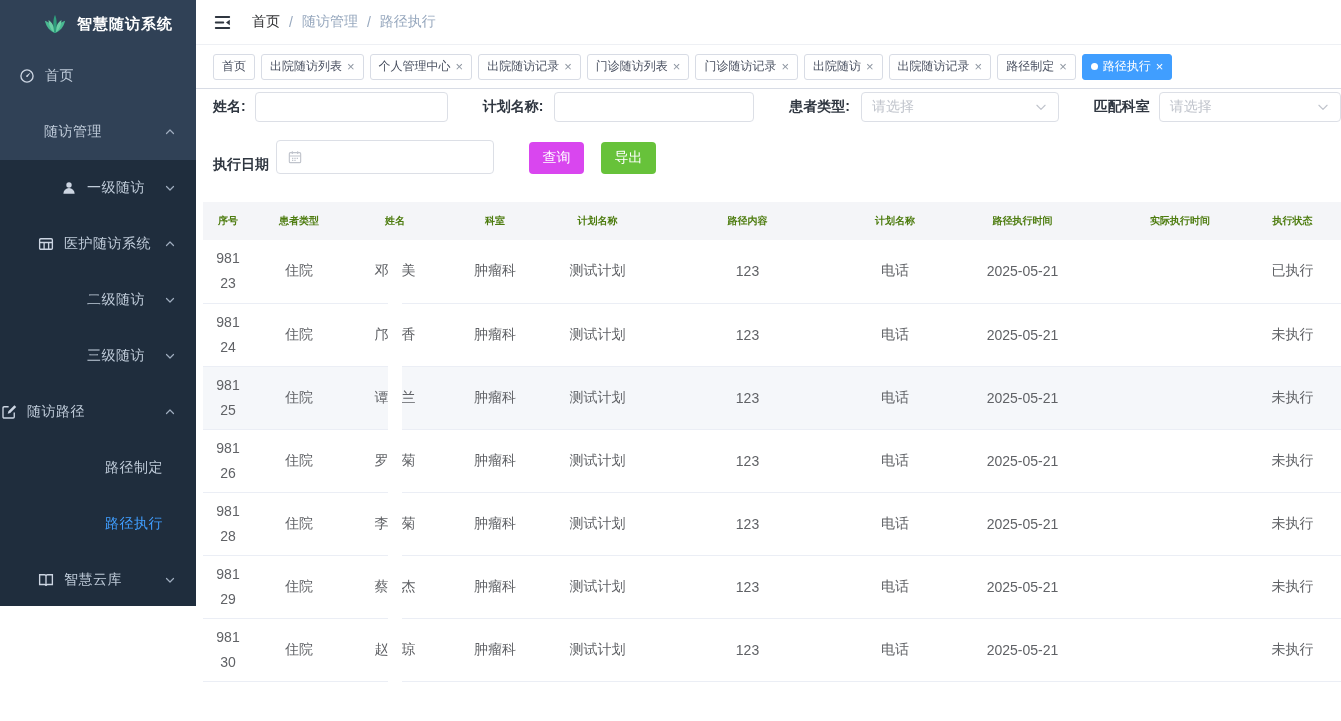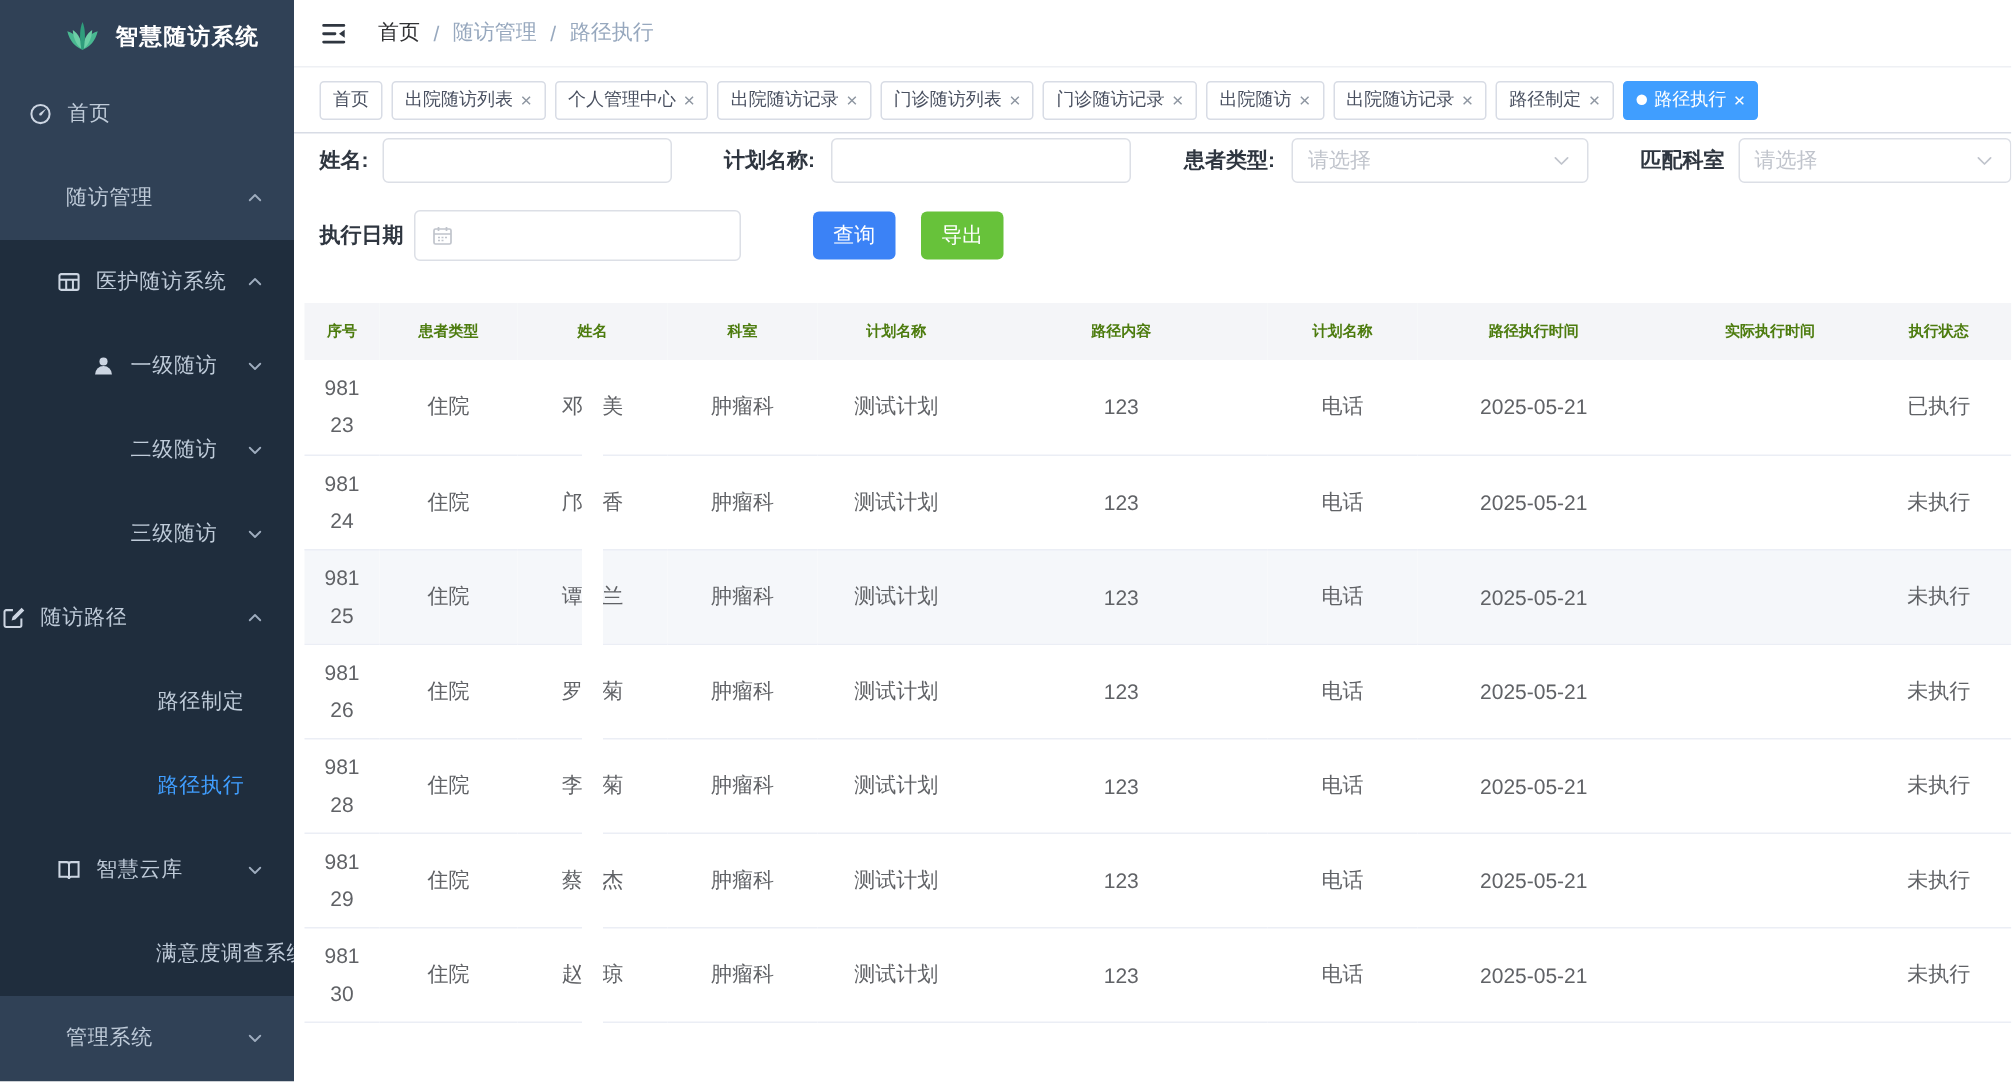--- a/index.html
+++ b/index.html
@@ -1,21 +1,21 @@
 <!DOCTYPE html>
 <html><head>
 <meta charset="utf-8">
 <style>
   * { margin:0; padding:0; box-sizing:border-box; }
   html,body { width:1341px; height:721px; overflow:hidden; background:#fff;
     font-family:"Liberation Sans","DejaVu Sans",sans-serif; }
   .app { position:relative; width:1341px; height:721px; display:flex; }
 
   
-  .sidebar { width:196px; height:721px; background:#304156; flex:none; overflow:hidden; }
+  .sidebar { width:196px; height:606px; background:#304156; flex:none; overflow:hidden; }
   .logo { height:48px; display:flex; align-items:center; padding-left:42px; }
   .logo-icon { width:26px; height:26px; margin-right:9px; display:inline-flex; }
   .logo-title { color:#fff; font-size:15px; font-weight:700; letter-spacing:1px; white-space:nowrap; }
   .side-item { height:56px; display:flex; align-items:center; color:#bfcbd9; font-size:14px;
     cursor:pointer; white-space:nowrap; }
   .side-item.dark { background:#1f2d3d; }
   .side-item.active .slabel { color:#409eff; }
   .sicon { width:18px; height:18px; margin-right:9px; display:inline-flex; color:#ccd5e2; flex:none; }
   .slabel { letter-spacing:0.5px; }
   .schev { margin-left:auto; margin-right:20px; display:inline-flex; color:#9fadbf; }
@@ -36,38 +36,38 @@
     border-radius:3px; background:#fff; color:#495060; font-size:12px; padding:0 8px;
     margin-right:6px; cursor:pointer; white-space:nowrap; }
   .tag-tab .tab-close { margin-left:5px; color:#8e96a1; font-size:13px; line-height:1; cursor:pointer; }
   .tag-tab.active { background:#409eff; border-color:#409eff; color:#fff; }
   .tag-tab.active .tab-close { color:#fff; }
   .tab-dot { width:7px; height:7px; border-radius:50%; background:#fff; margin-right:5px; flex:none; }
 
   
   .f-row { display:flex; align-items:center; margin-left:17px; }
   .f-row.r1 { margin-top:3px; height:30px; }
-  .f-row.r2 { margin-top:18px; height:34px; }
+  .f-row.r2 { margin-top:18px; height:34px;align-items:flex-end; }
   .flabel { font-size:14px; font-weight:700; color:#2f3640; flex:none; }
   .txt { height:30px; border:1px solid #dcdfe6; border-radius:4px; outline:none; padding:0 10px;
     font-size:14px; color:#606266; background:#fff; }
   .sel { height:30px; border:1px solid #dcdfe6; border-radius:4px; background:#fff;
     display:flex; align-items:center; padding:0 10px; cursor:pointer; }
   .sel .ph { color:#c0c4cc; font-size:14px; flex:1; }
   .sel .sel-arrow { display:inline-flex; color:#c0c4cc; }
   .w-name { width:193px; margin-left:9px; }
   .w-plan { width:200px; margin-left:11px; }
   .w-ptype { width:217px; margin-left:11px; }
   .w-dept { width:200px; margin-left:9px; }
   .ml35 { margin-left:35px; }
   .date-box { width:218px; height:34px; border:1px solid #dcdfe6; border-radius:4px;
     display:flex; align-items:center; padding-left:10px; margin-left:7px; cursor:text; background:#fff; }
   .btn { height:32px; width:55px; border:none; border-radius:4px; color:#fff; font-size:14px;
     cursor:pointer; font-family:inherit; }
-  .btn-search { background:#3b82f6; margin-left:48px; }
+  .btn-search { background:#d946ef; margin-left:35px; }
   .btn-export { background:#67c23a; margin-left:17px; }
 
   
   .table-wrap { position:relative; margin:28px 0 0 7px; width:1138px; }
   table { width:1138px; border-collapse:collapse; table-layout:fixed; }
   th { height:38px; background:#f4f5f8; color:#4d7c0f; font-size:10px; font-weight:700;
     text-align:center; padding:0 4px; }
   td { height:63px; text-align:center; color:#606266; font-size:14px;
     border-bottom:1px solid #ebeef5; padding:0 4px; background:#fff; }
   tr.hl td { background:#f5f7fa; }
@@ -106,45 +106,45 @@
           <span class="slabel">首页</span>
         </div>
         <div class="side-item lvl1" style="padding-left: 44px;">
           <span class="slabel">随访管理</span>
           <span class="schev">
             <svg viewBox="0 0 24 24" width="12" height="12" fill="none" stroke="currentColor" stroke-width="2.4" stroke-linecap="round" stroke-linejoin="round">
               <path d="M5 15l7-7 7 7"></path>
             </svg>
           </span>
         </div>
+        <div class="side-item lvl3 dark" style="padding-left: 60px;">
+          <span class="sicon">
+            <svg viewBox="0 0 24 24" width="18" height="18" fill="currentColor">
+              <circle cx="12" cy="8" r="3.6"></circle>
+              <path d="M4.5 19.5a7.5 7.5 0 0 1 15 0z"></path>
+            </svg>
+          </span>
+          <span class="slabel">一级随访</span>
+          <span class="schev">
+            <svg viewBox="0 0 24 24" width="12" height="12" fill="none" stroke="currentColor" stroke-width="2.4" stroke-linecap="round" stroke-linejoin="round">
+              <path d="M5 9l7 7 7-7"></path>
+            </svg>
+          </span>
+        </div>
         <div class="side-item lvl2 dark" style="padding-left: 37px;">
           <span class="sicon">
             <svg viewBox="0 0 24 24" width="18" height="18" fill="none" stroke="currentColor" stroke-width="1.8">
               <rect x="3.5" y="5" width="17" height="14" rx="1.5"></rect>
               <path d="M3.5 10h17M9.5 10v9M15.5 10v9"></path>
             </svg>
           </span>
           <span class="slabel">医护随访系统</span>
           <span class="schev">
             <svg viewBox="0 0 24 24" width="12" height="12" fill="none" stroke="currentColor" stroke-width="2.4" stroke-linecap="round" stroke-linejoin="round">
               <path d="M5 15l7-7 7 7"></path>
-            </svg>
-          </span>
-        </div>
-        <div class="side-item lvl3 dark" style="padding-left: 60px;">
-          <span class="sicon">
-            <svg viewBox="0 0 24 24" width="18" height="18" fill="currentColor">
-              <circle cx="12" cy="8" r="3.6"></circle>
-              <path d="M4.5 19.5a7.5 7.5 0 0 1 15 0z"></path>
-            </svg>
-          </span>
-          <span class="slabel">一级随访</span>
-          <span class="schev">
-            <svg viewBox="0 0 24 24" width="12" height="12" fill="none" stroke="currentColor" stroke-width="2.4" stroke-linecap="round" stroke-linejoin="round">
-              <path d="M5 9l7 7 7-7"></path>
             </svg>
           </span>
         </div>
         <div class="side-item lvl3 dark" style="padding-left: 87px;">
           <span class="slabel">二级随访</span>
           <span class="schev">
             <svg viewBox="0 0 24 24" width="12" height="12" fill="none" stroke="currentColor" stroke-width="2.4" stroke-linecap="round" stroke-linejoin="round">
               <path d="M5 9l7 7 7-7"></path>
             </svg>
           </span>

